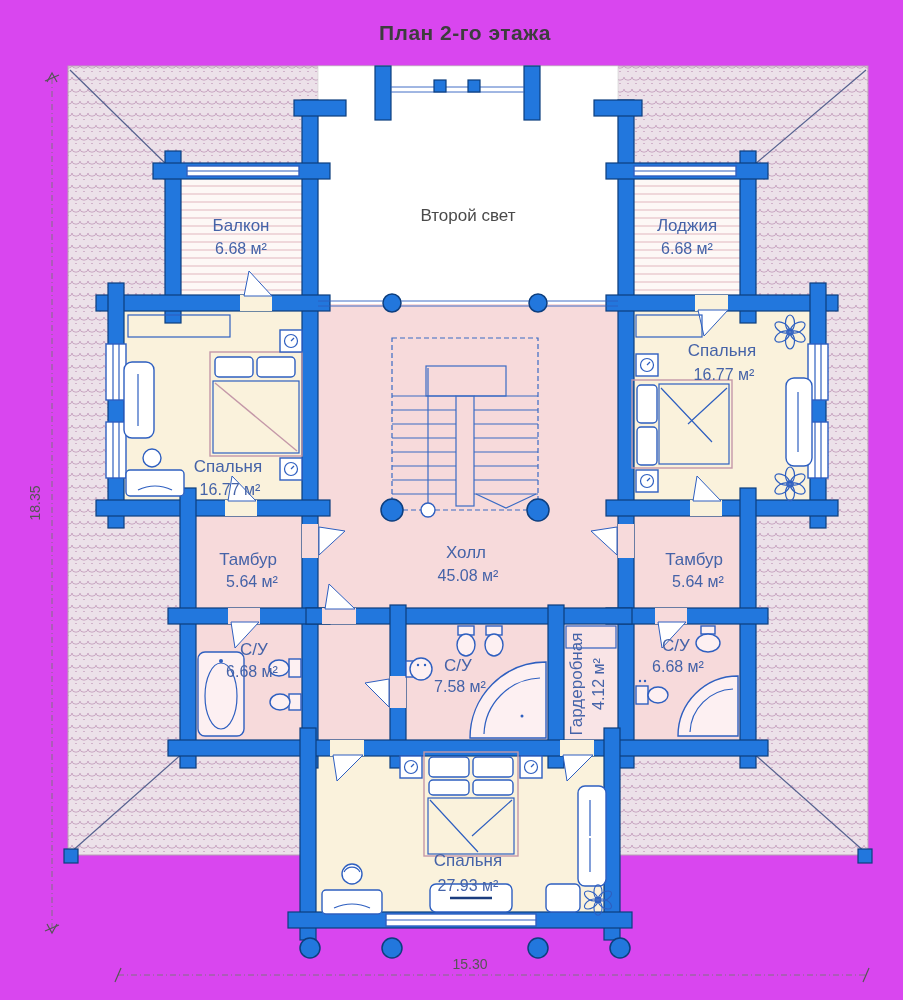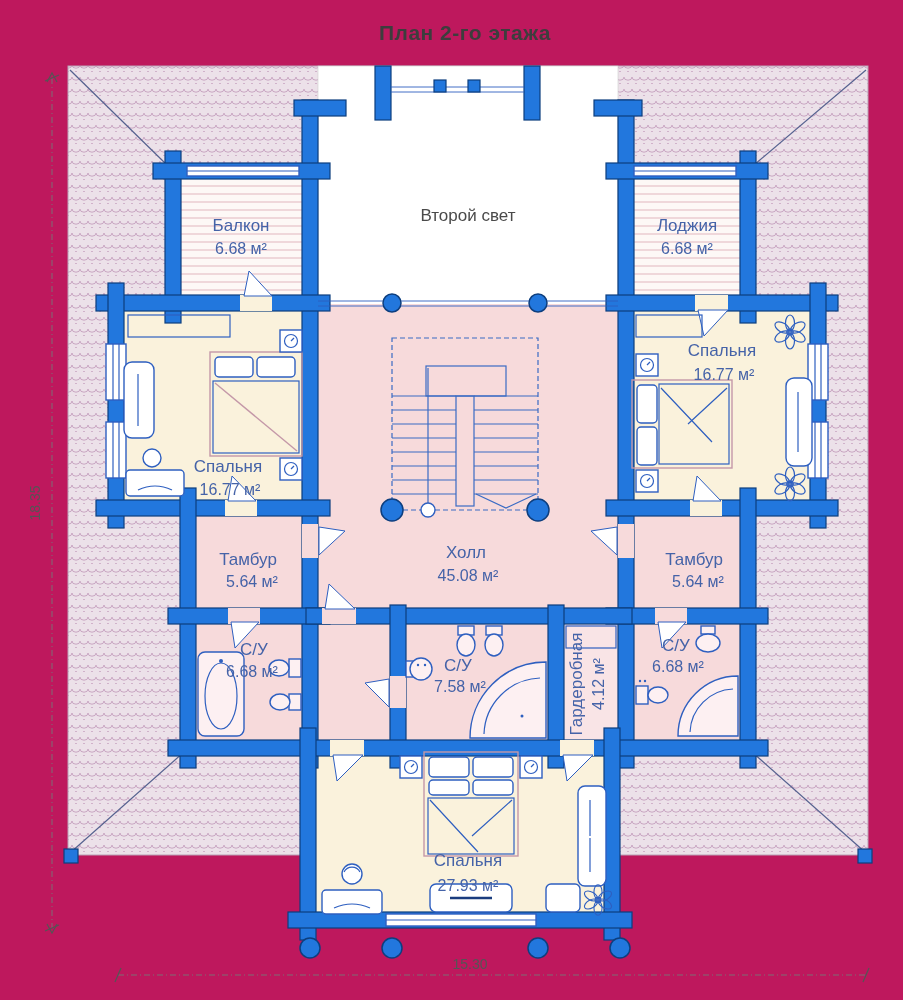--- a/index.html
+++ b/index.html
@@ -1,16 +1,16 @@
 <!DOCTYPE html>
 <html><head>
 <meta charset="utf-8">
 <style>
   html,body{margin:0;padding:0;background:#ffffff;}
-  .page{position:relative;width:903px;height:1000px;background:#be185d;font-family:"Liberation Sans",sans-serif;overflow:hidden;}
+  .page{position:relative;width:903px;height:1000px;background:#d946ef;font-family:"Liberation Sans",sans-serif;overflow:hidden;}
   svg{display:block;}
   .wall{fill:#2277dd;stroke:#0d3e7e;stroke-width:1.2;}
   .col{fill:#2277dd;stroke:#0d3e7e;stroke-width:1.5;}
   .furn{fill:#ffffff;stroke:#2e5fc0;stroke-width:1.4;}
   .furnln{fill:none;stroke:#2e5fc0;stroke-width:1.2;}
   .pinkln{fill:none;stroke:#c498a8;stroke-width:1.4;}
   .fix{fill:#fdf0f2;stroke:#2e5fc0;stroke-width:1.4;}
   .lbl{fill:#4563a8;font-size:17px;text-anchor:middle;}
   .area{fill:#4563a8;font-size:16px;text-anchor:middle;}
   .ttl{fill:#3d3d3d;font-size:21px;font-weight:bold;text-anchor:middle;letter-spacing:.5px;}

